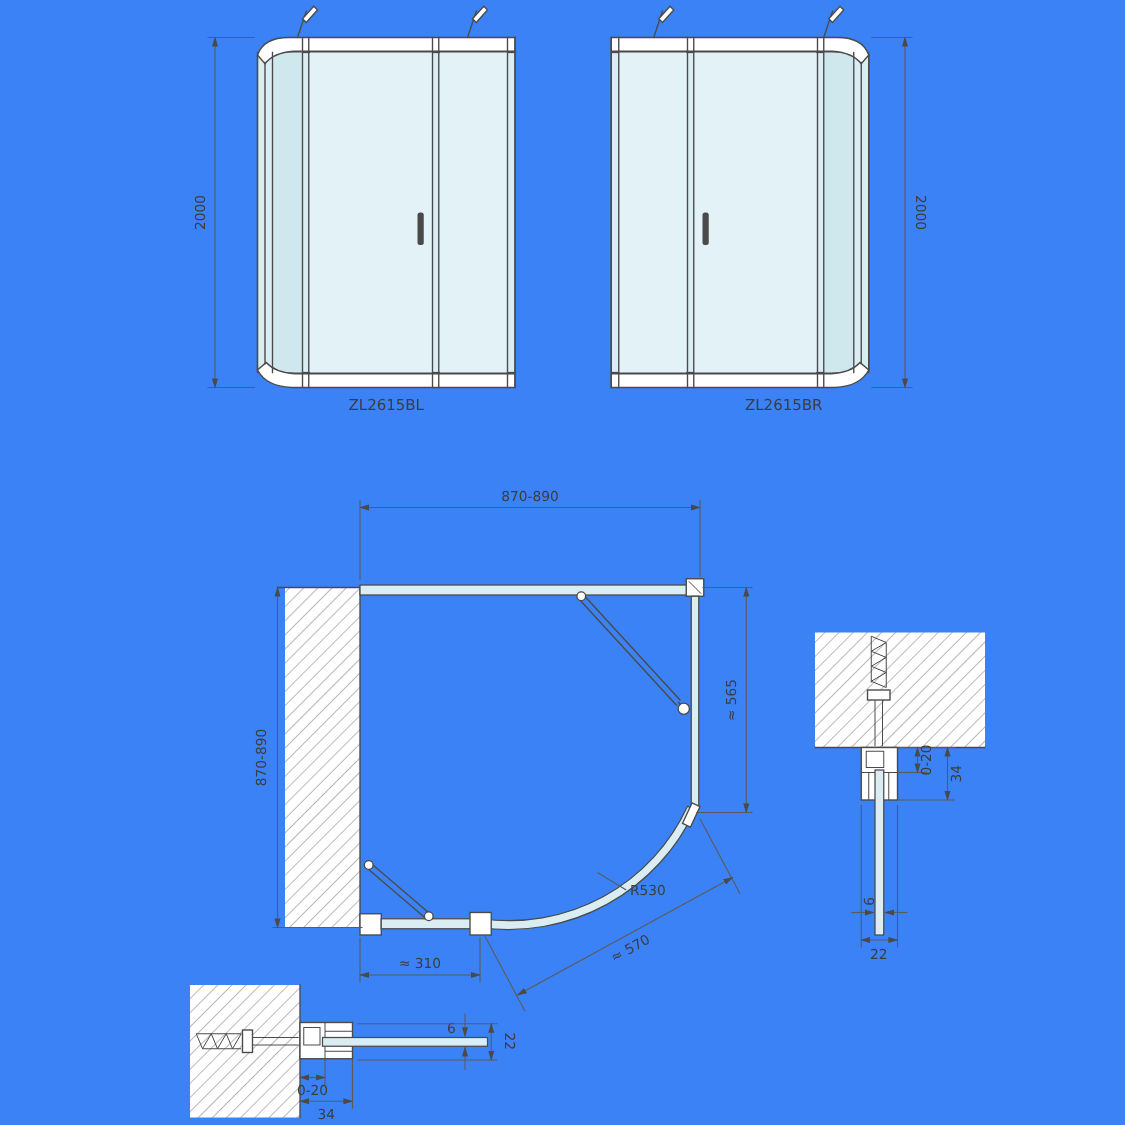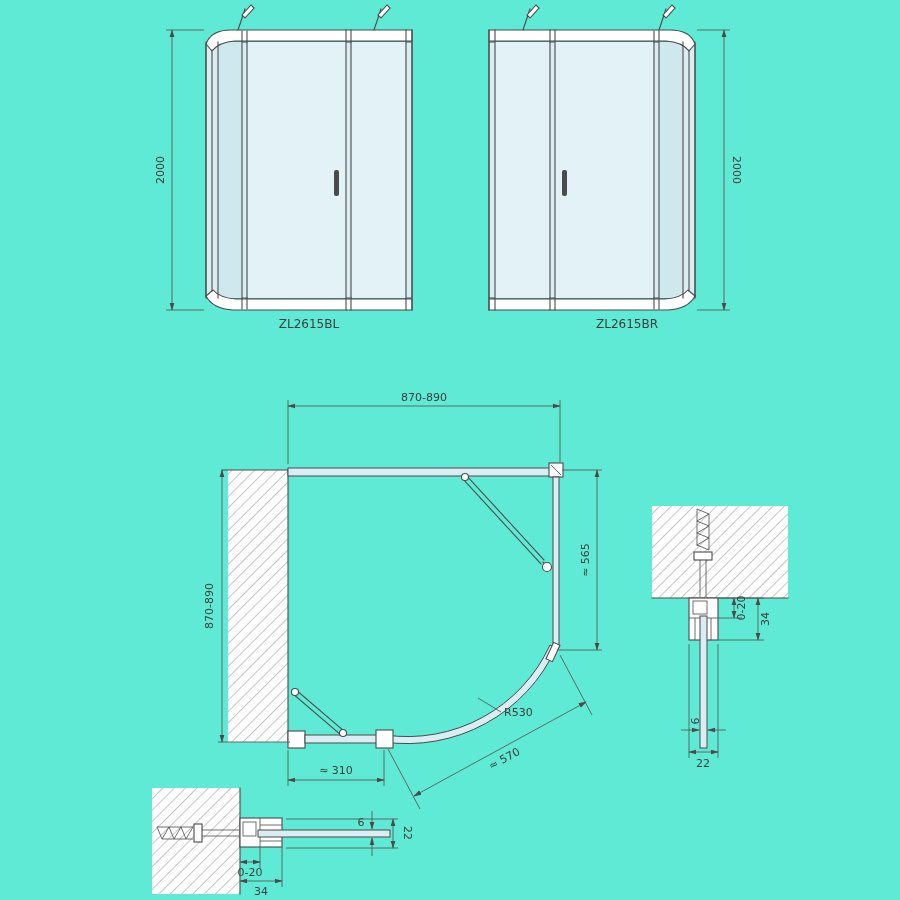--- a/index.html
+++ b/index.html
@@ -1,16 +1,16 @@
 <!DOCTYPE html>
 <html><head>
 <meta charset="utf-8">
 <style>
   html,body{margin:0;padding:0;background:#ffffff;}
-  .stage{width:900px;height:900px;position:relative;background:#5eead4;overflow:hidden;
+  .stage{width:900px;height:900px;position:relative;background:#3b82f6;overflow:hidden;
          font-family:"DejaVu Sans",sans-serif;}
   svg{display:block;}
   .ln{fill:none;stroke:#4a4a4a;stroke-width:1.1;stroke-linecap:square;}
   .lnth{fill:none;stroke:#4a4a4a;stroke-width:0.8;}
   .dim{fill:none;stroke:#5b5b5b;stroke-width:0.9;}
   .glass{fill:#d9edf2;stroke:#4a4a4a;stroke-width:1;}
   .glass2{fill:#cfe8ee;stroke:none;}
   .glass3{fill:#e3f2f6;stroke:none;}
   .white{fill:#ffffff;stroke:#4a4a4a;stroke-width:1.1;}
   .dark{fill:#4a4a4a;stroke:none;}

